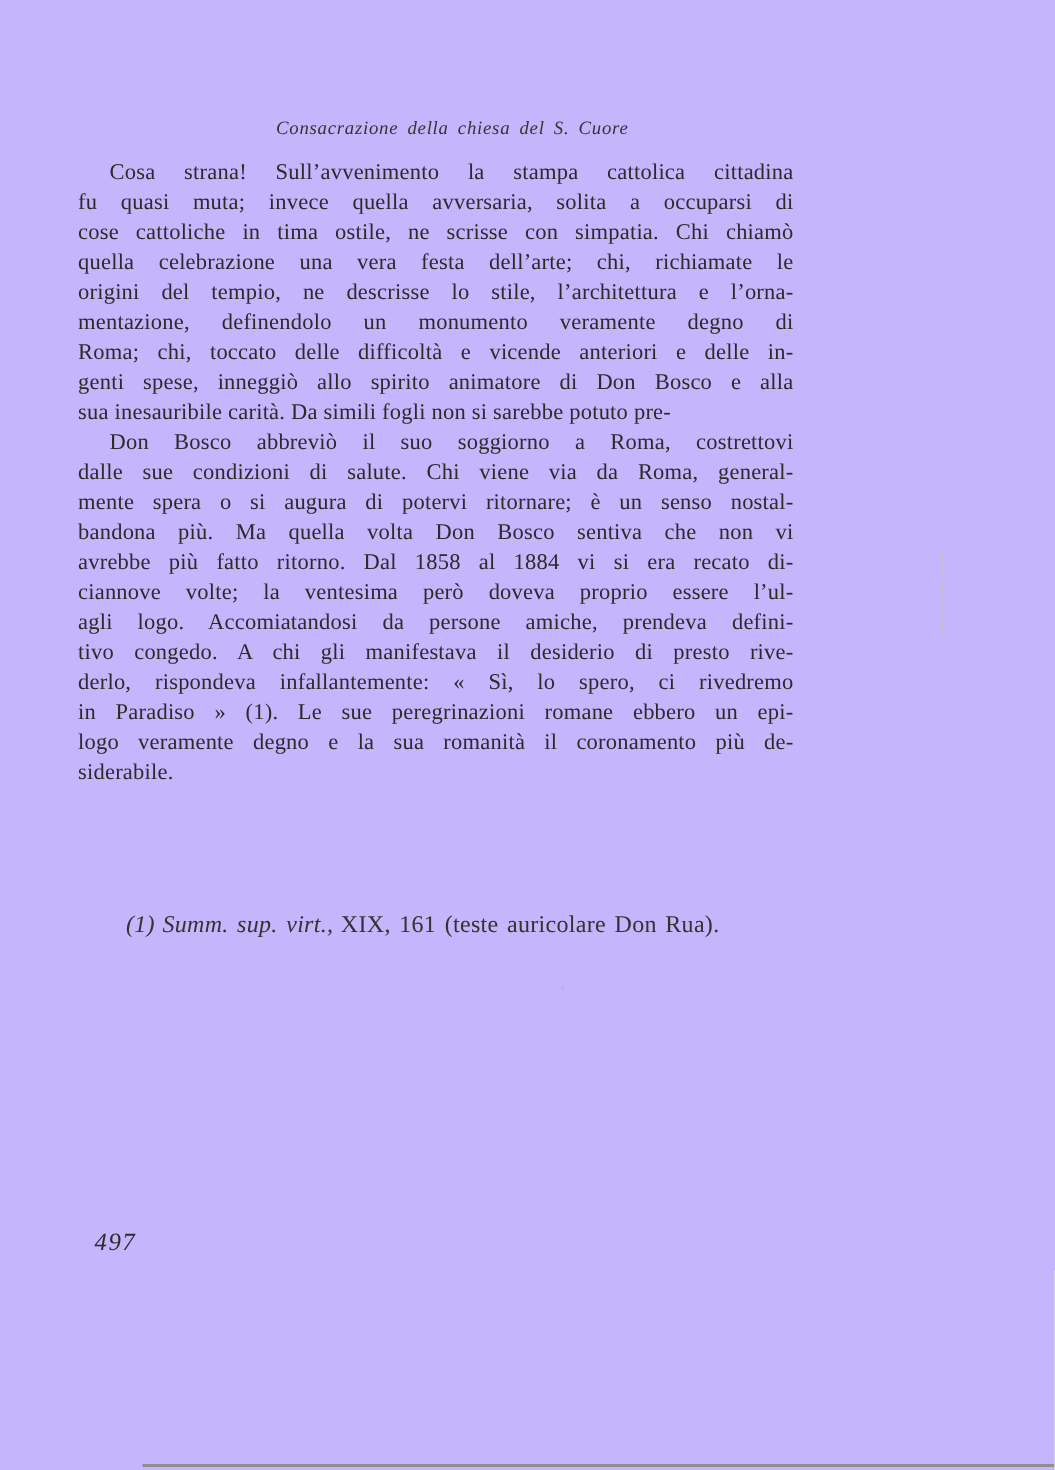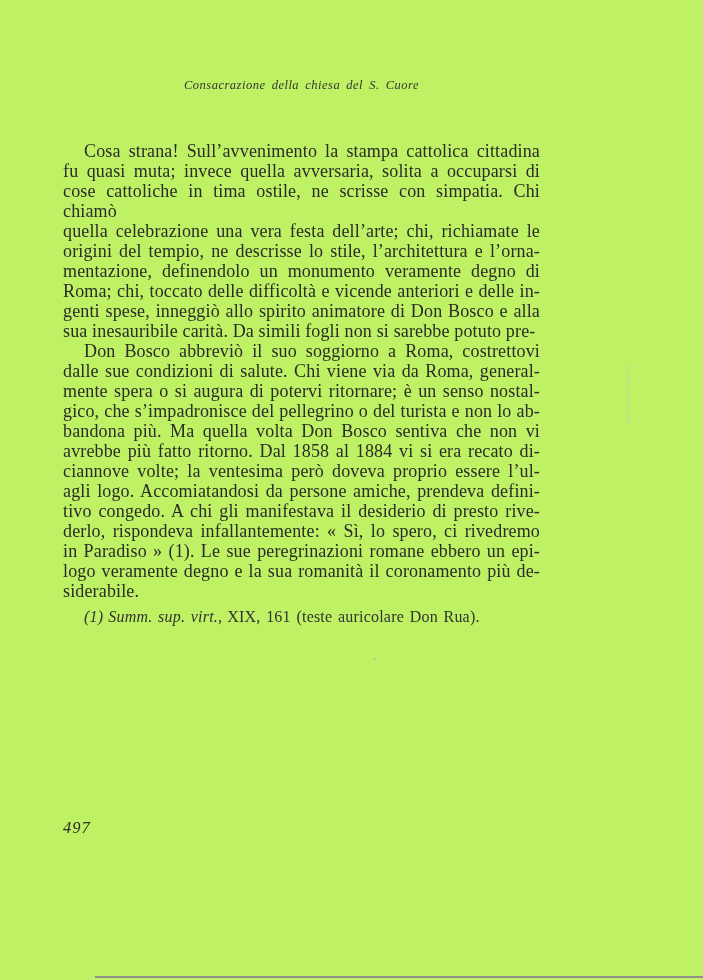--- a/index.html
+++ b/index.html
@@ -1,41 +1,40 @@
 <!DOCTYPE html>
 <html><head>
 <meta charset="utf-8">
 <style>
   html,body { margin:0; padding:0; background:#e8e8e8; }
   .page {
     position:relative;
     width:703px; height:980px;
-    background:#bef264;
+    background:#c4b5fd;
     margin:0 auto;
     overflow:hidden;
     font-family:"Liberation Serif","DejaVu Serif",serif;
     color:#2b2b28;
   }
   .running-head {
     position:absolute;
     top:78px; left:63px; width:477px;
     text-align:center;
     font-style:italic;
     font-size:12.5px;
     letter-spacing:0.5px;
     word-spacing:2.5px;
     color:#333330;
   }
   .text-block {
     position:absolute;
-    top:105px; left:63px; width:477px;
-    font-size:18px;
+    top:105px; left:52px; width:477px;
+    font-size:15px;
     line-height:20px;
     letter-spacing:0.15px;
-    margin-top:36px;
   }
   .para { margin:0; }
   .para .line {
     text-align:justify;
     text-align-last:justify;
     white-space:normal;
   }
   .para .line:last-child { text-align-last:left; }
   .para .line:first-child { text-indent:21px; }
   .footnote {
@@ -97,21 +96,20 @@
         <div class="line">origini del tempio, ne descrisse lo stile, l’architettura e l’orna-</div>
         <div class="line">mentazione, definendolo un monumento veramente degno di</div>
         <div class="line">Roma; chi, toccato delle difficoltà e vicende anteriori e delle in-</div>
         <div class="line">genti spese, inneggiò allo spirito animatore di Don Bosco e alla</div>
         <div class="line">sua inesauribile carità. Da simili fogli non si sarebbe potuto pre-</div>
       </div>
     <div class="para">
         <div class="line">Don Bosco abbreviò il suo soggiorno a Roma, costrettovi</div>
         <div class="line">dalle sue condizioni di salute. Chi viene via da Roma, general-</div>
         <div class="line">mente spera o si augura di potervi ritornare; è un senso nostal-</div>
-        <div class="line">gico, che s’impadronisce del pellegrino o del turista e non lo ab-</div>
         <div class="line">bandona più. Ma quella volta Don Bosco sentiva che non vi</div>
         <div class="line">avrebbe più fatto ritorno. Dal 1858 al 1884 vi si era recato di-</div>
         <div class="line">ciannove volte; la ventesima però doveva proprio essere l’ul-</div>
         <div class="line">agli logo. Accomiatandosi da persone amiche, prendeva defini-</div>
         <div class="line">tivo congedo. A chi gli manifestava il desiderio di presto rive-</div>
         <div class="line">derlo, rispondeva infallantemente: « Sì, lo spero, ci rivedremo</div>
         <div class="line">in Paradiso » (1). Le sue peregrinazioni romane ebbero un epi-</div>
         <div class="line">logo veramente degno e la sua romanità il coronamento più de-</div>
         <div class="line">siderabile.</div>
       </div>

